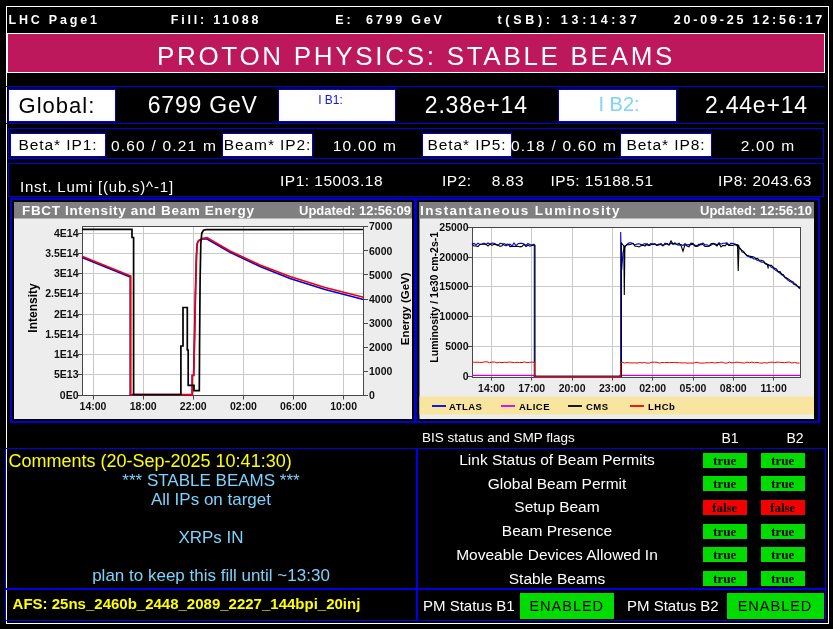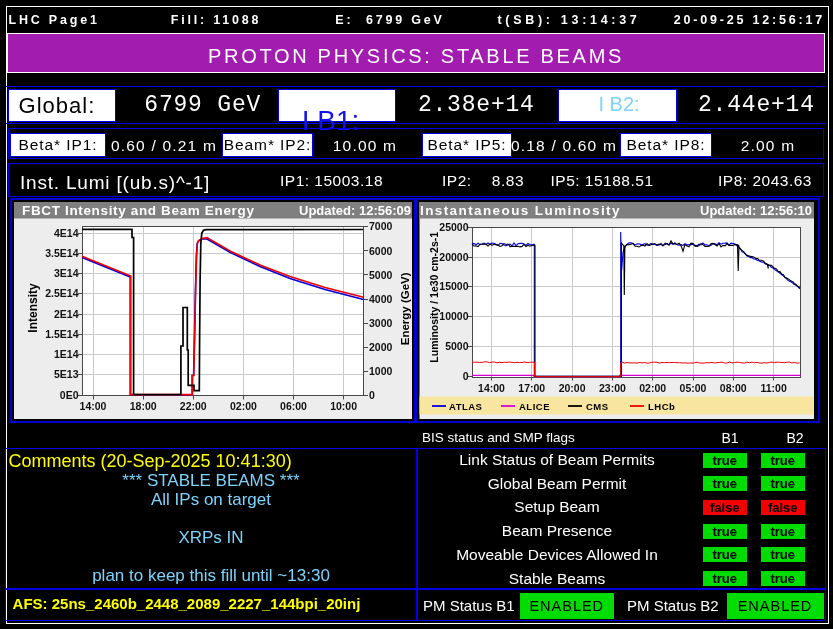--- a/index.html
+++ b/index.html
@@ -1,68 +1,68 @@
 <!DOCTYPE html>
 <html><head><meta charset="utf-8"><style>
 * { margin:0; padding:0; box-sizing:border-box; }
 html,body { width:833px; height:629px; background:#000; overflow:hidden;
   font-family:"Liberation Sans", sans-serif; }
 .abs { position:absolute; }
 .wt { position:absolute; color:#fff; font-size:15.5px; white-space:nowrap; }
 .hd { position:absolute; color:#fff; font-size:12.5px; font-weight:bold; letter-spacing:2.8px; top:13px; white-space:nowrap; }
 .ebox { position:absolute; background:#fff; border:1px solid #0000e8; top:88.5px; height:33px; }
 .etx { position:absolute; font-size:22px; top:93px; white-space:nowrap; transform:translateX(-50%); }
-.eval { position:absolute; color:#fff; font-size:23px; top:92px; white-space:nowrap; transform:translateX(-50%); letter-spacing:0.8px;font-family:Liberation Mono, monospace; }
+.eval { position:absolute; color:#fff; font-size:23px; top:92px; white-space:nowrap; transform:translateX(-50%); letter-spacing:0.8px; }
 .bbox { position:absolute; background:#fff; border:1px solid #0000e8; top:133px; height:23.5px;
   font-size:15.5px; color:#000; text-align:center; line-height:21.5px; letter-spacing:0.9px; }
 .bval { position:absolute; color:#fff; font-size:15.5px; top:137px; white-space:nowrap; transform:translateX(-50%); letter-spacing:1.2px; }
 .lv { position:absolute; color:#fff; font-size:15.5px; top:172px; white-space:nowrap; letter-spacing:0.5px; }
 .sbx { position:absolute; height:15px; font-size:13px; font-weight:bold; color:#000;
-  text-align:center; line-height:15px; }
+  text-align:center; line-height:15px;font-family:Liberation Serif, serif; }
 .g { background:#00db00; }
 .r { background:#f50000; }
 .chart { position:absolute; }
 .ct { font-size:13.5px; font-weight:bold; fill:#fff; font-family:"Liberation Sans",sans-serif; }
 svg text { font-family:"Liberation Sans",sans-serif; }
 </style></head>
 <body>
 <div class="abs" style="left:6px;top:6px;width:822.5px;height:617.5px;border:1.5px solid #fff"></div>
 
 <div class="hd" style="left:8.5px">LHC Page1</div>
 <div class="hd" style="left:216px;transform:translateX(-50%)">Fill: 11088</div>
 <div class="hd" style="left:390px;transform:translateX(-50%)">E:&nbsp; 6799 GeV</div>
 <div class="hd" style="left:569px;transform:translateX(-50%);letter-spacing:3.7px">t(SB): 13:14:37</div>
 <div class="hd" style="left:825px;transform:translateX(-100%)">20-09-25 12:56:17</div>
 
-<div class="abs" style="left:7px;top:33px;width:818px;height:40px;border:1px solid #fff;background:#a21caf;
- color:#fff;font-size:20px;text-align:center;line-height:44px;letter-spacing:2.7px">PROTON PHYSICS: STABLE BEAMS</div>
+<div class="abs" style="left:7px;top:33px;width:818px;height:40px;border:1px solid #fff;background:#be185d;
+ color:#fff;font-size:26px;text-align:center;line-height:44px;letter-spacing:2.7px">PROTON PHYSICS: STABLE BEAMS</div>
 
 <div class="abs" style="left:6px;top:86px;width:819px;height:37.5px;border-top:1.5px solid #0000e8;border-bottom:1.5px solid #0000e8"></div>
 <div class="ebox" style="left:8.4px;width:108px"></div>
 <div class="ebox" style="left:278px;width:118px"></div>
 <div class="ebox" style="left:558px;width:119px"></div>
 <div class="etx" style="left:56.9px;color:#000;letter-spacing:1px">Global:</div>
 <div class="eval" style="left:202.7px">6799 GeV</div>
-<div class="etx" style="left:330.5px;color:#1414e8;font-size:28px;top:105px">I B1:</div>
+<div class="etx" style="left:330.5px;color:#1414e8;font-size:12px;top:93px">I B1:</div>
 <div class="eval" style="left:476.3px">2.38e+14</div>
 <div class="etx" style="left:619px;color:#7dd3fc;font-size:20px;top:93px">I B2:</div>
 <div class="eval" style="left:756.4px">2.44e+14</div>
 
 <div class="abs" style="left:8px;top:127.5px;width:815.5px;height:31px;border:1px solid #0000e8"></div>
 <div class="bbox" style="left:10px;width:96px">Beta* IP1:</div>
 <div class="bval" style="left:164px">0.60 / 0.21 m</div>
 <div class="bbox" style="left:222px;width:91px">Beam* IP2:</div>
 <div class="bval" style="left:365px">10.00 m</div>
 <div class="bbox" style="left:422px;width:90px">Beta* IP5:</div>
 <div class="bval" style="left:564px">0.18 / 0.60 m</div>
 <div class="bbox" style="left:620px;width:92px">Beta* IP8:</div>
 <div class="bval" style="left:768px">2.00 m</div>
 
 <div class="abs" style="left:8px;top:163px;width:815.5px;height:34px;border:1px solid #0000e8"></div>
-<div class="lv" style="left:20px;letter-spacing:0.8px;font-size:19px;top:172px">Inst. Lumi [(ub.s)^-1]</div>
+<div class="lv" style="left:20px;letter-spacing:0.8px;font-size:15px;top:178px">Inst. Lumi [(ub.s)^-1]</div>
 <div class="lv" style="left:331.5px;transform:translateX(-50%)">IP1: 15003.18</div>
 <div class="lv" style="left:442px">IP2:</div>
 <div class="lv" style="left:524px;transform:translateX(-100%)">8.83</div>
 <div class="lv" style="left:602px;transform:translateX(-50%)">IP5: 15188.51</div>
 <div class="lv" style="left:765px;transform:translateX(-50%)">IP8: 2043.63</div>
 
 <svg class="chart" style="left:10px;top:198px" width="406" height="226" viewBox="0 0 406 226">
 <rect x="1" y="1" width="404" height="223" fill="#000" stroke="#0000e8" stroke-width="1.8"></rect>
 <rect x="4" y="4" width="398" height="217" fill="#ededed"></rect>
 <rect x="4" y="4" width="398" height="16.5" fill="#808080"></rect>

